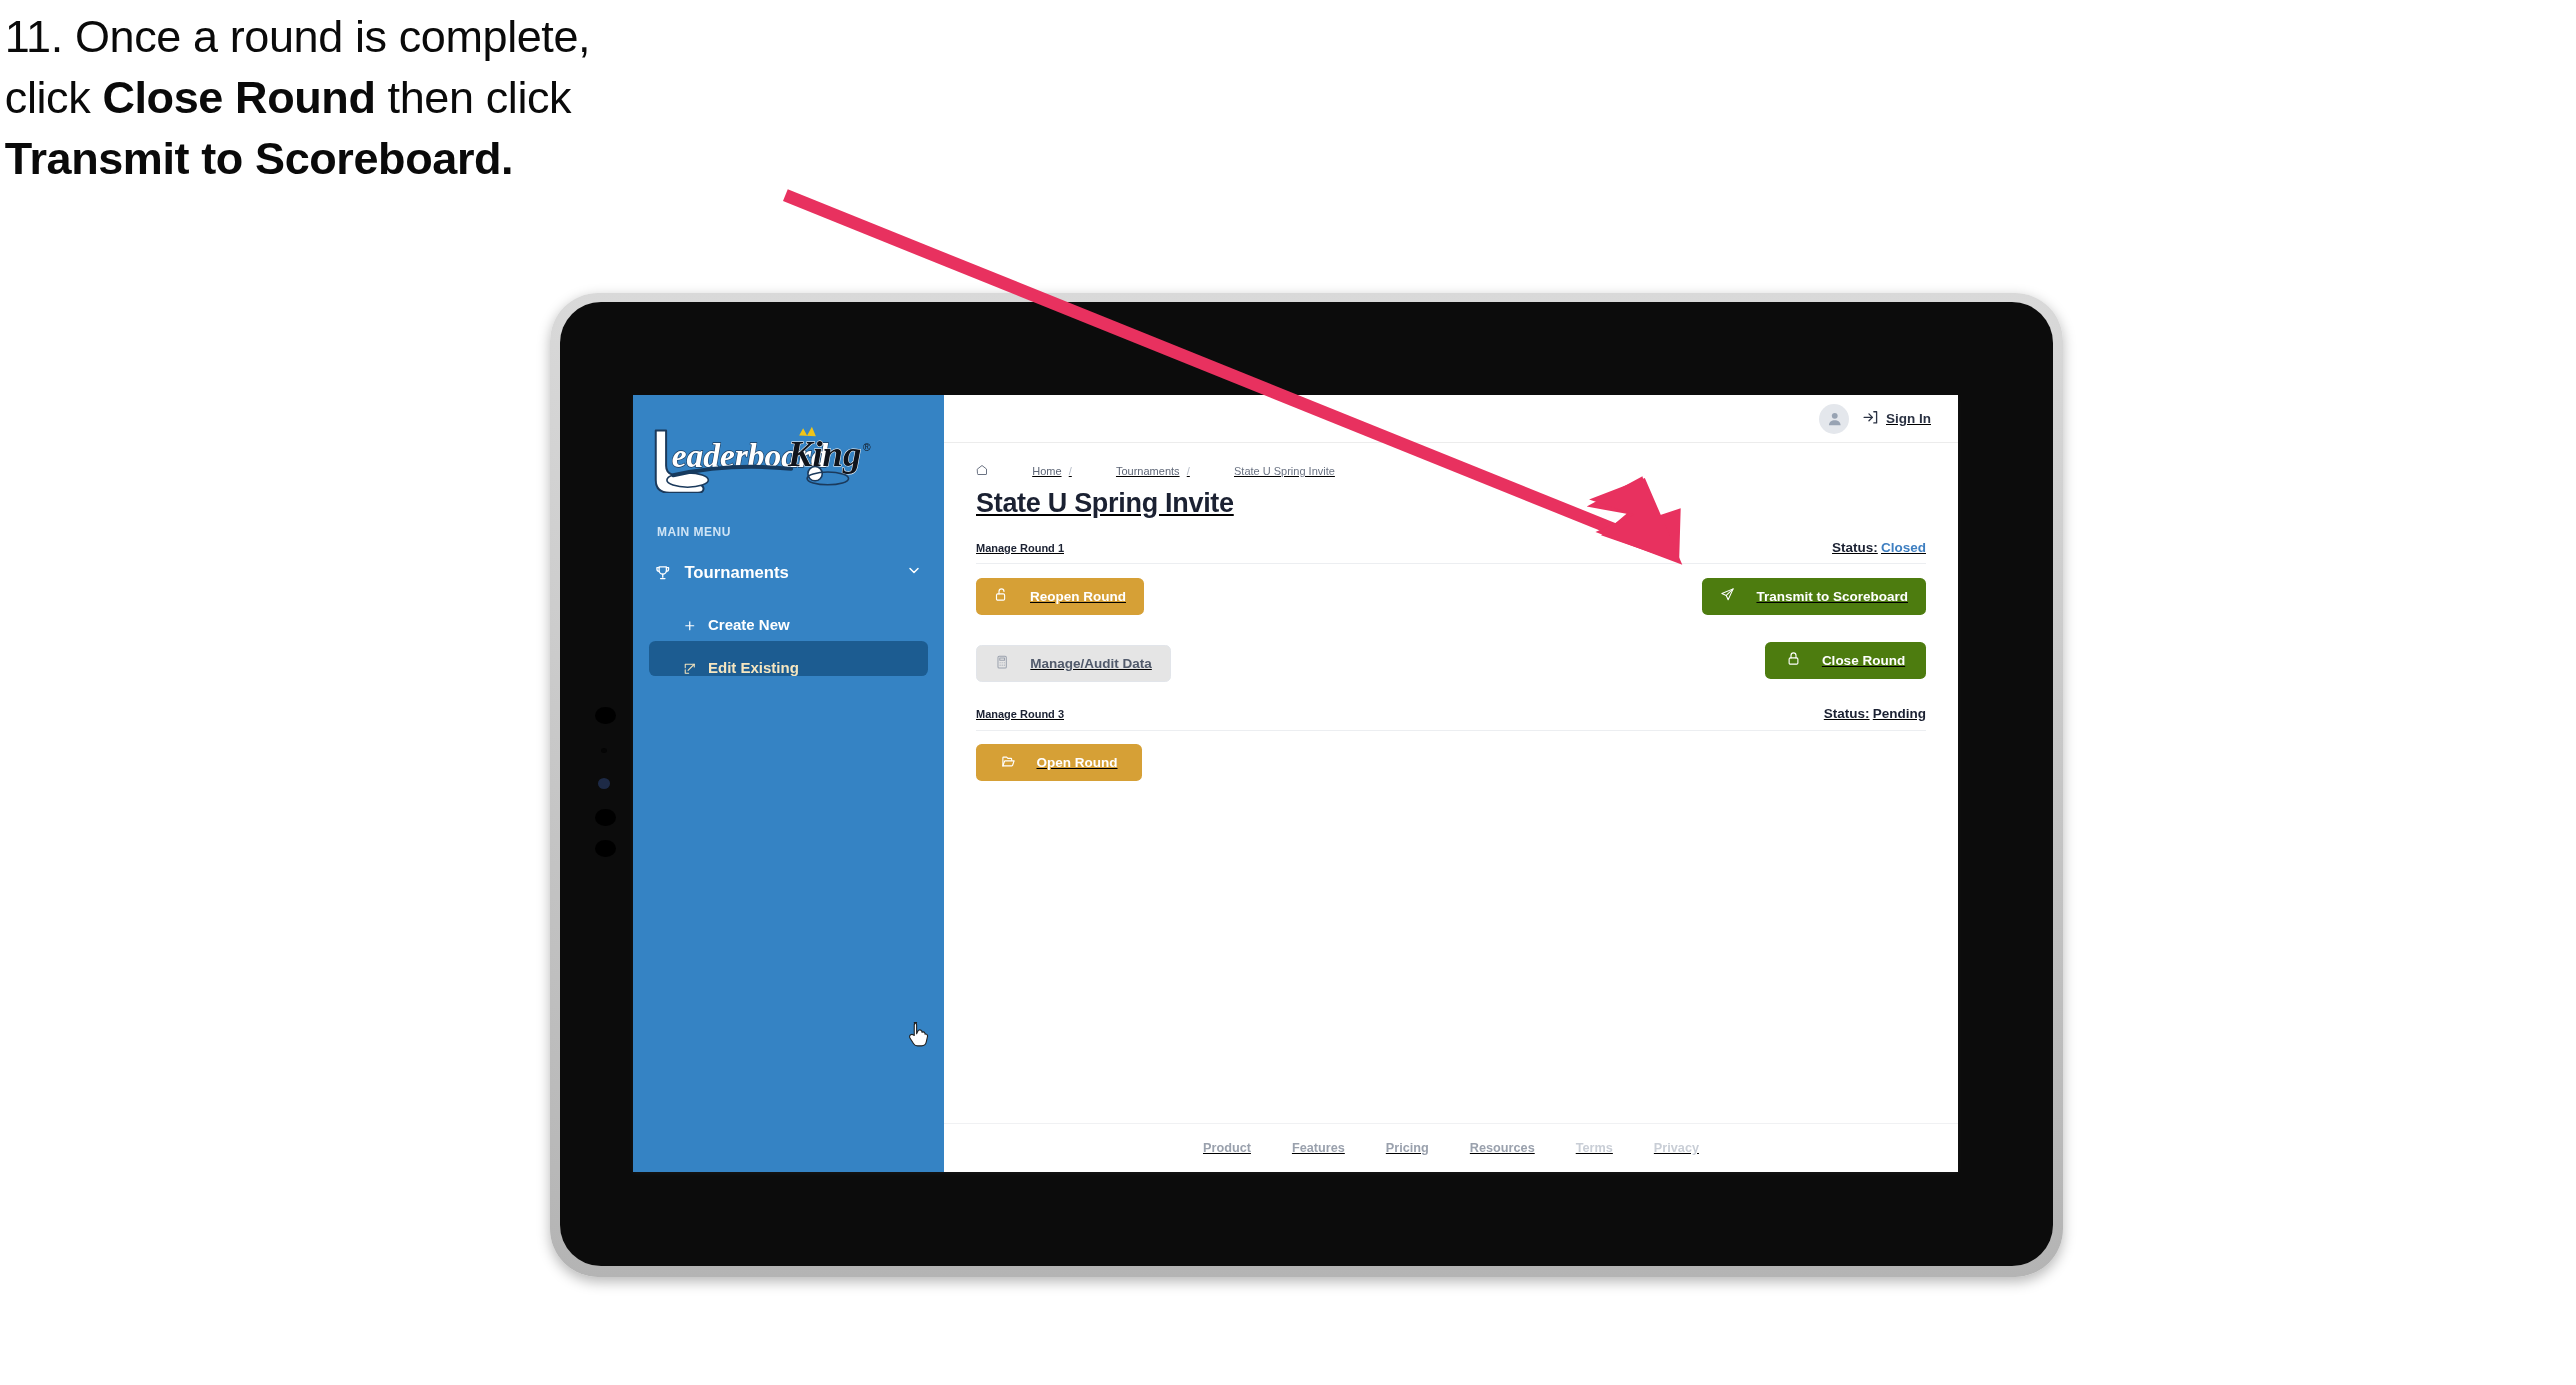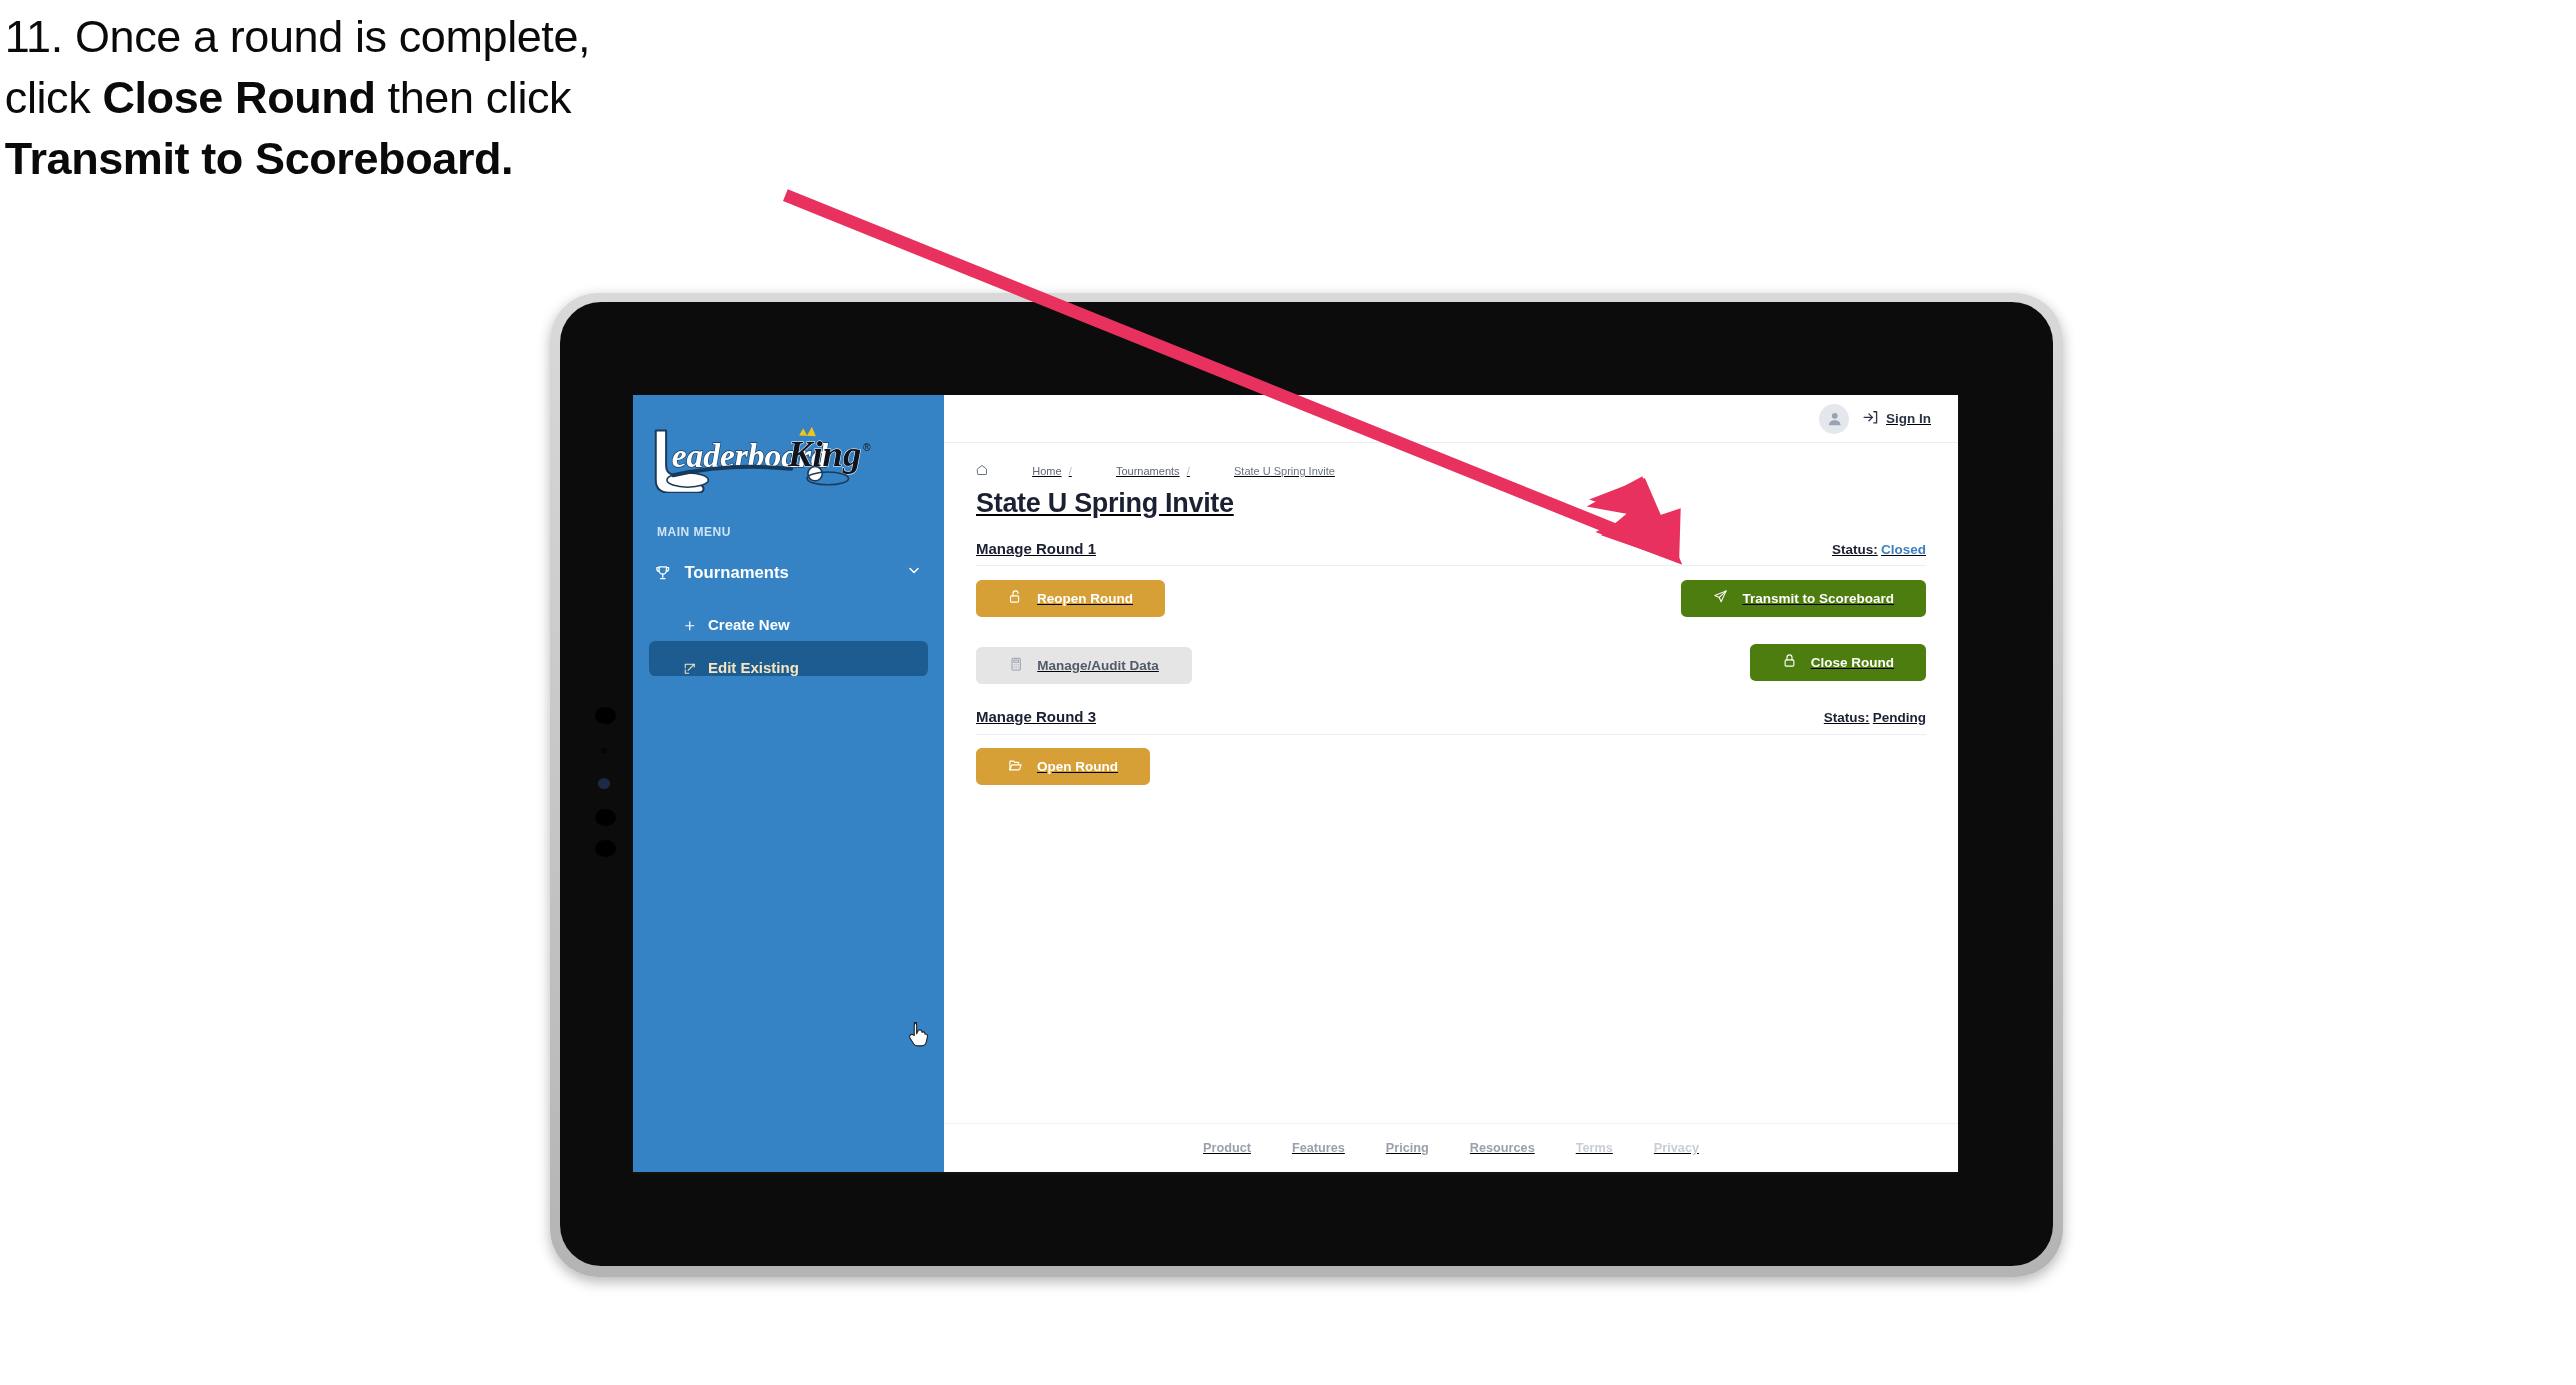--- a/index.html
+++ b/index.html
@@ -173,34 +173,34 @@
     letter-spacing: -0.3px;
     margin-bottom: 21px;
   }
 
   .round-block { margin-bottom: 24px; }
   .round-head {
     display:flex; align-items: baseline; justify-content: space-between;
     padding-bottom: 8.8px;
     border-bottom: 0.8px solid #eceef1;
   }
-  .round-title { font-size: 15px; font-weight: 700; color:#1b2132; }
+  .round-title { font-size: 11px; font-weight: 700; color:#1b2132; }
   .round-status { font-size: 13.5px; font-weight: 700; color:#1b2132; }
   .round-status .val { margin-left: 3.2px; }
   .round-actions {
     margin-top: 13.5px;
     display:flex; align-items:center; justify-content: space-between;
     min-height: 37px;
   }
 
   .btn {
     display:inline-flex; align-items:center; justify-content:center;
-    gap: 14px;
+    gap: 21px;
     height: 37px;
-    padding: 0 32px;
+    padding: 0 18px;
     border-radius: 5.6px;
     font-size: 13.5px;
     font-weight: 700;
     border: none;
     cursor: pointer;
     white-space: nowrap;
   }
   .btn-gold  { background:#d6a036; color:#ffffff; min-width: 161px; }
   .btn-blue  { background:#4d7c0f; color:#ffffff; min-width: 161px; }
   .btn-ghost { background:#e5e5e5; color:#515a6b; border:0.8px solid #e2e5ea; min-width:161px;margin-top:6px; }

